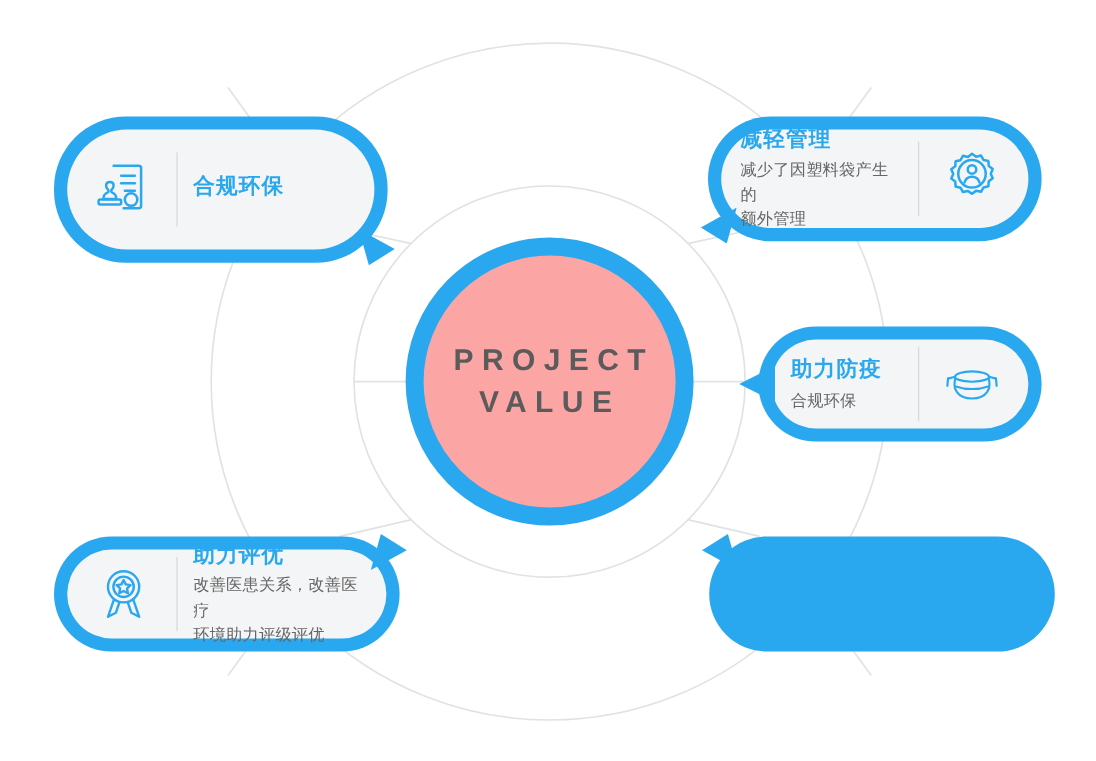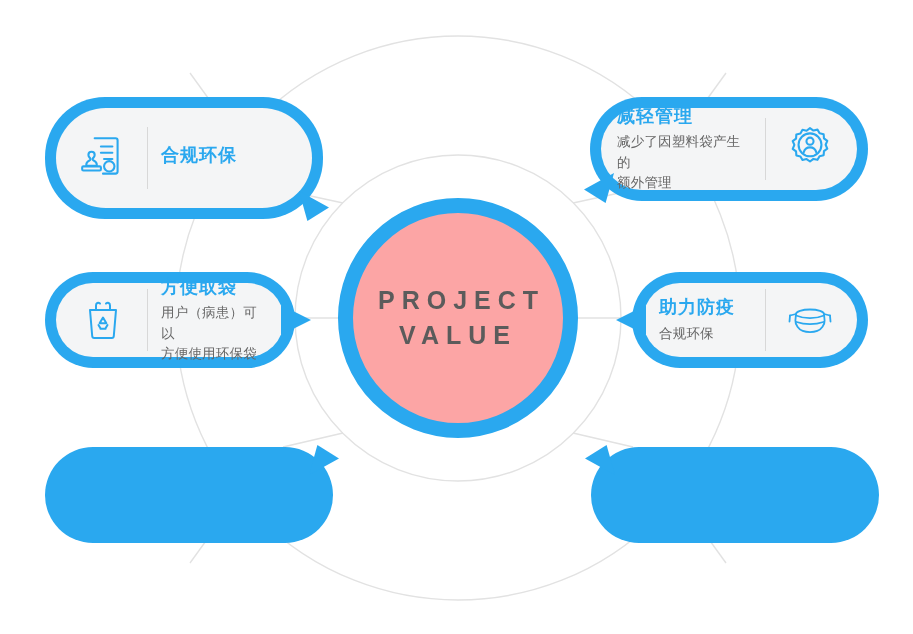--- a/index.html
+++ b/index.html
@@ -162,40 +162,20 @@
       </div>
       <div class="divider"></div>
       <div class="txt">
         <div class="title">减轻管理</div>
         <div class="desc" style="white-space:pre-line;">减少了因塑料袋产生的
 额外管理</div>
       </div>
     </div>
   </div>
 
-  <div class="card" id="card-bag">
-    <div class="tail" style="right:-16px;top:33px;clip-path:polygon(0% 0%,100% 50%,0% 100%);"></div>
-    <div class="card-inner">
-      <div class="icon">
-        <svg width="48" height="48" viewBox="0 0 48 48" fill="none" stroke="#2aa8ef" stroke-width="2" stroke-linecap="round" stroke-linejoin="round">
-          <path d="M11 14h26l-2.2 26a2 2 0 0 1-2 1.9H15.2a2 2 0 0 1-2-1.9L11 14z"></path>
-          <path d="M17 14V9.5C17 7 19.2 6 21 7.6"></path>
-          <path d="M31 14V9.5C31 7 28.8 6 27 7.6"></path>
-          <path d="M24 21.5l3.4 5.8h-6.8L24 21.5z"></path>
-          <path d="M28.5 29l-2.1 3.6M19.5 29l2.1 3.6M21.4 32.8h5.2"></path>
-        </svg>
-      </div>
-      <div class="divider"></div>
-      <div class="txt">
-        <div class="title">方便取袋</div>
-        <div class="desc" style="white-space:pre-line;">用户（病患）可以
-方便使用环保袋</div>
-      </div>
-    </div>
-  </div>
 
   <div class="card mirrored" id="card-epidemic">
     <div class="tail" style="left:-16px;top:33px;clip-path:polygon(100% 0%,0% 50%,100% 100%);"></div>
     <div class="card-inner">
       <div class="icon">
         <svg width="52" height="52" viewBox="0 0 52 48" fill="none" stroke="#2aa8ef" stroke-width="1.8" stroke-linecap="round" stroke-linejoin="round">
           <path d="M12 18c0-2.3 6-4.5 14-4.5S40 15.7 40 18l.6 6.5c.3 4-3.4 9-7.3 10.4-2.1.8-4.9 1.2-7.3 1.2s-5.2-.4-7.3-1.2C14.8 33.5 11.1 28.5 11.4 24.5L12 18z"></path>
           <path d="M12 19.5c4.3 1.8 9.3 2.6 14 2.6s9.7-.8 14-2.6"></path>
           <path d="M12.6 26c4.2 1.5 9 2.2 13.4 2.2s9.2-.7 13.4-2.2"></path>
           <path d="M12 18l-6 1.5M40 18l6 1.5"></path>
@@ -205,19 +185,36 @@
       <div class="divider"></div>
       <div class="txt">
         <div class="title">助力防疫</div>
         <div class="desc" style="white-space:pre-line;">合规环保</div>
       </div>
     </div>
   </div>
 
   <div class="card" id="card-rating">
     <div class="tail" style="right:-6px;top:-2px;clip-path:polygon(0% 100%,100% 45%,28% 0%);"></div>
+    <div class="card-inner">
+      <div class="icon">
+        <svg width="48" height="48" viewBox="0 0 48 48" fill="none" stroke="#2aa8ef" stroke-width="2" stroke-linecap="round" stroke-linejoin="round">
+          <circle cx="24" cy="18" r="13"></circle>
+          <circle cx="24" cy="18" r="8.5"></circle>
+          <path d="M24 12.4l1.8 3.6 4 .6-2.9 2.8.7 4-3.6-1.9-3.6 1.9.7-4-2.9-2.8 4-.6L24 12.4z"></path>
+          <path d="M16 28.5L11 43l6.6-3.4L20.5 31"></path>
+          <path d="M32 28.5L37 43l-6.6-3.4L27.5 31"></path>
+        </svg>
+      </div>
+      <div class="divider"></div>
+      <div class="txt">
+        <div class="title">助力评优</div>
+        <div class="desc" style="white-space:pre-line;">改善医患关系，改善医疗
+环境助力评级评优</div>
+      </div>
+    </div>
   </div>
 
   <div class="card mirrored" id="card-cost">
     <div class="tail" style="left:-6px;top:-2px;clip-path:polygon(100% 100%,0% 45%,72% 0%);"></div>
   </div>
 
 </div>
 
 </body></html>

